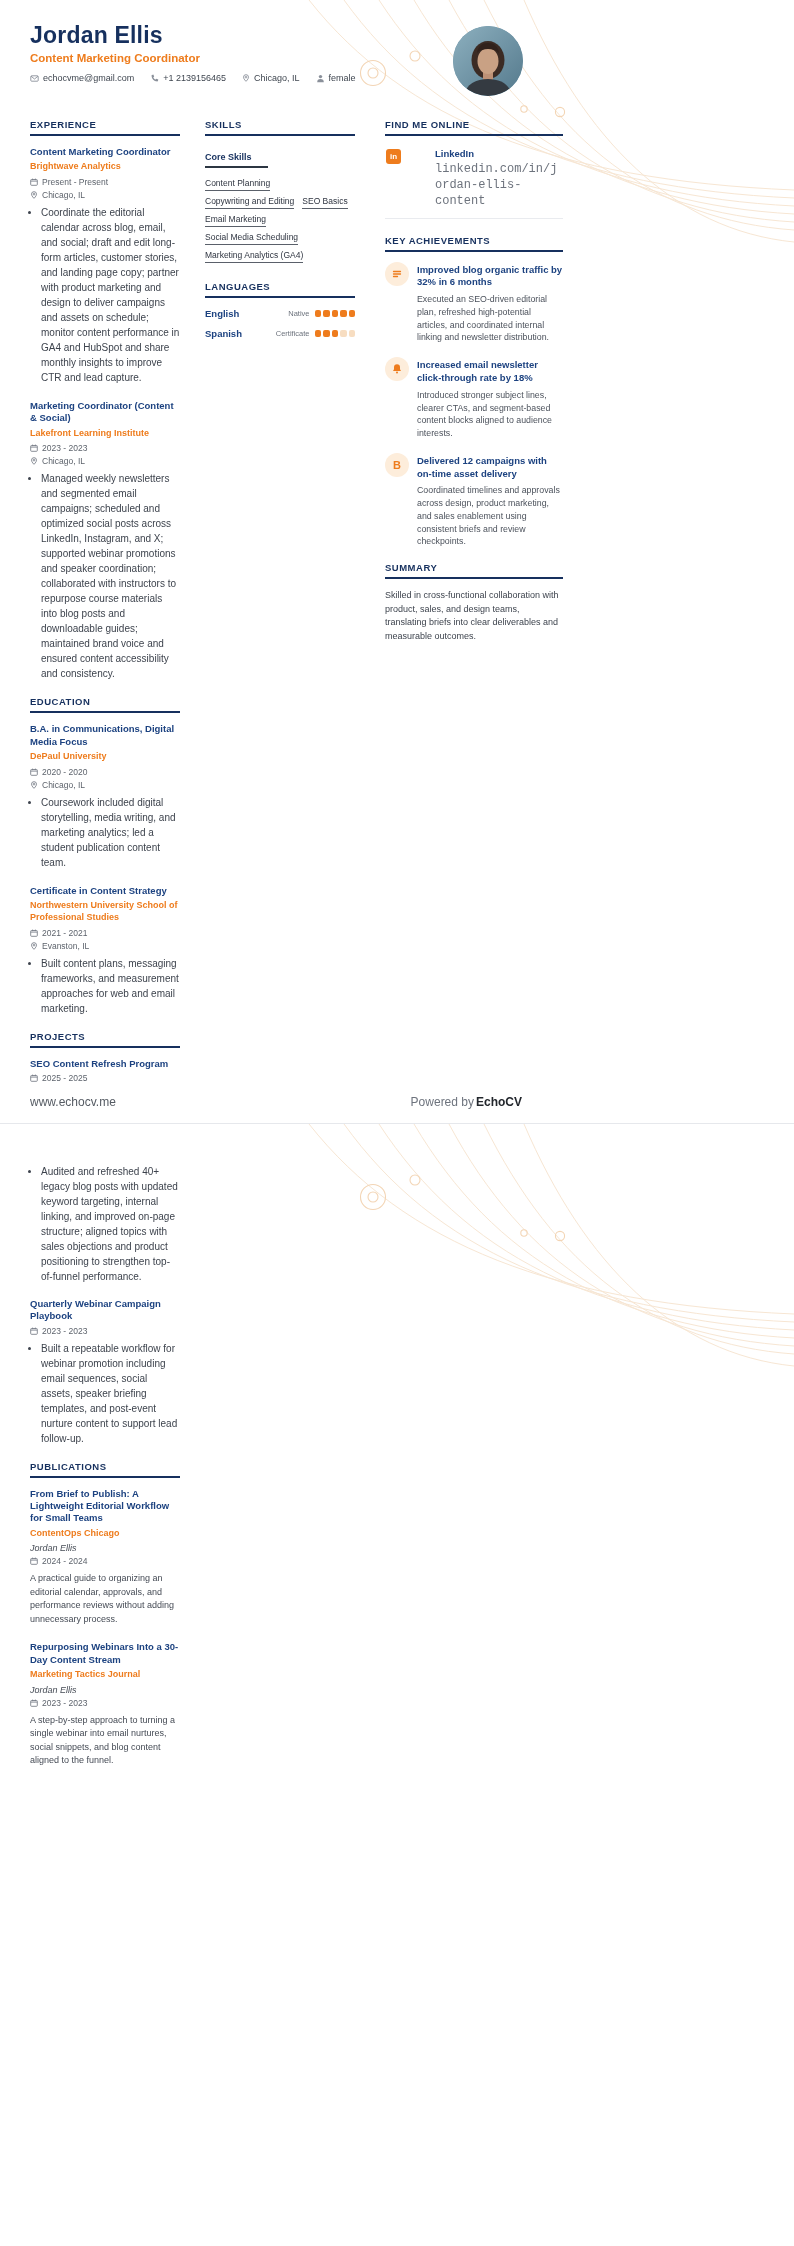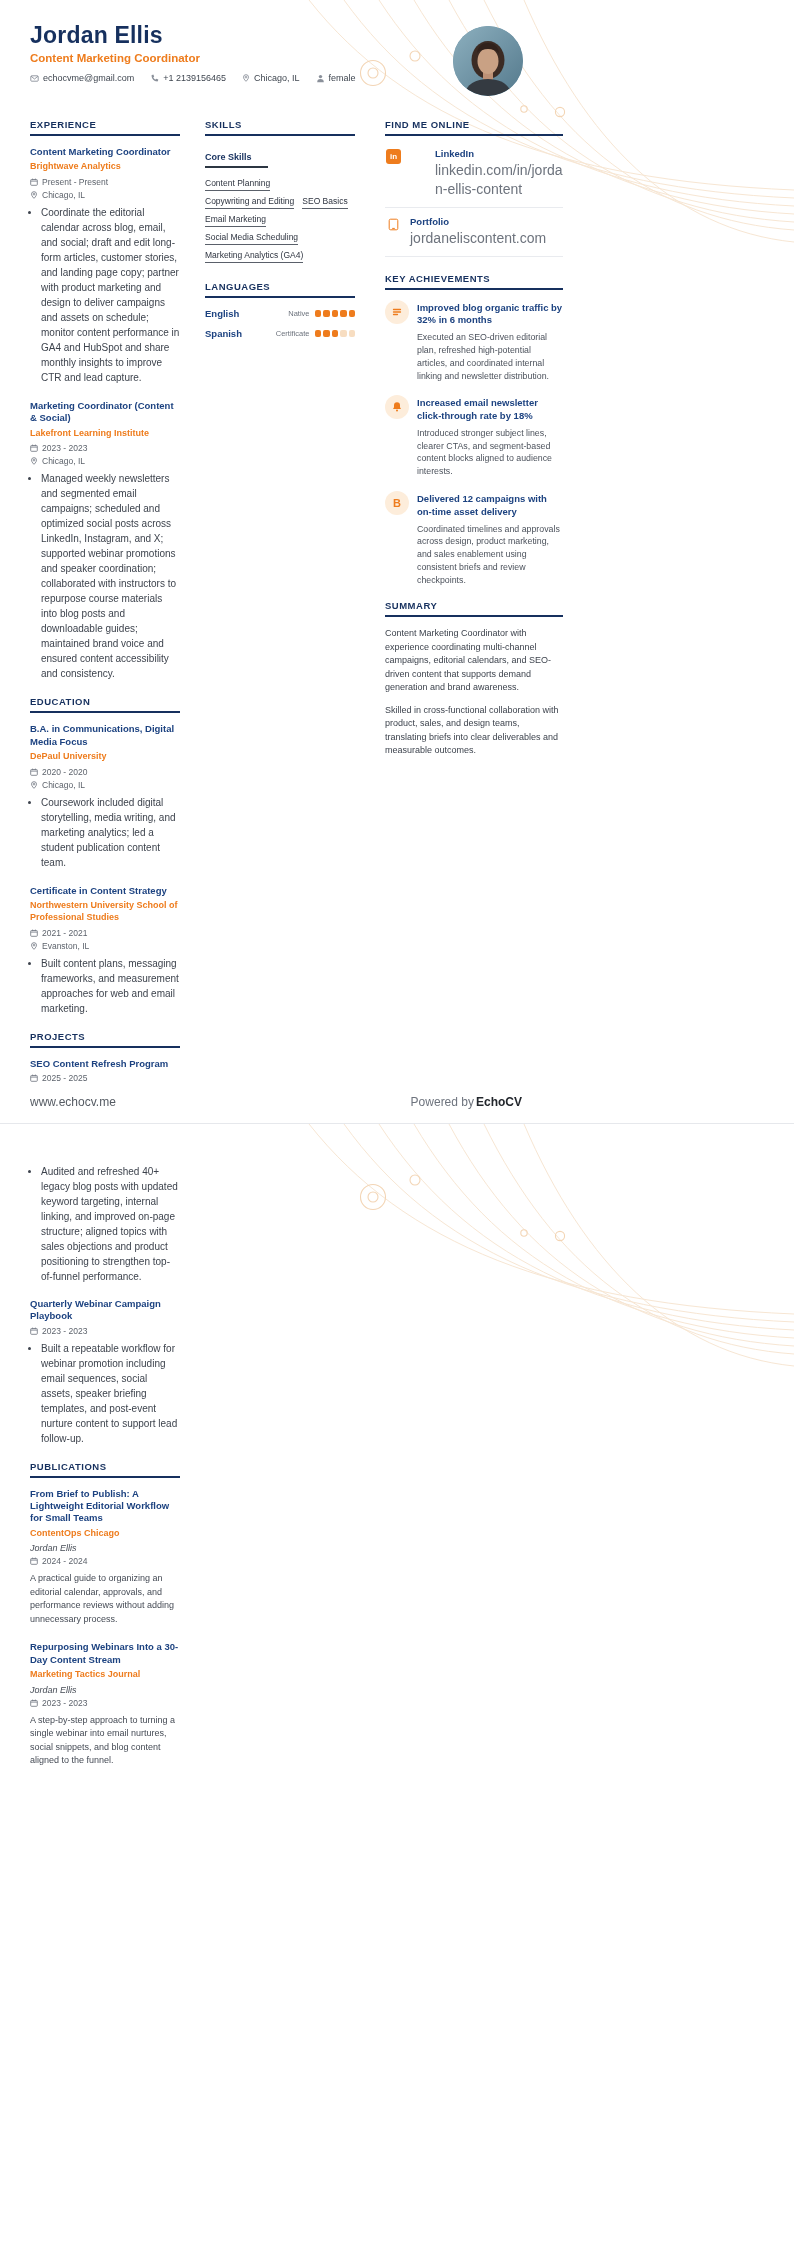--- a/index.html
+++ b/index.html
@@ -72,21 +72,21 @@
   .sq.f { background: #ee7c1d; }
 
   .fmo-item { display: flex; gap: 8px; padding: 8px 0; border-bottom: 1px solid #e9ebef; align-items: flex-start; }
   .fmo-item:first-of-type { padding-top: 2px; gap: 33px; }
   .fmo-icon { flex: none; width: 17px; height: 17px; display: flex; align-items: center; justify-content: center; color: #ee7c1d; }
   .li-badge {
     width: 15px; height: 15px; border-radius: 3px; background: #ee7c1d; color: #fff;
     font-size: 8px; font-weight: 700; display: flex; align-items: center; justify-content: center;
   }
   .fmo-label { font-size: 9.5px; font-weight: 600; color: #1c4280; margin-bottom: 2px; }
-  .fmo-url { font-size: 14px; color: #6d737d; line-height: 1.35; word-break: break-word; }
+  .fmo-url { font-size: 12px; color: #6d737d; line-height: 1.35; word-break: break-word; font-family: Liberation Mono, monospace; }
 
   .ka-list { margin-top: 2px; }
   .ka-item { display: flex; gap: 8px; margin-bottom: 13px; }
   .ka-icon {
     flex: none; width: 24px; height: 24px; border-radius: 50%;
     background: #fdeddb; color: #ee7c1d;
     display: flex; align-items: center; justify-content: center;
     font-weight: 700; font-size: 11px;
   }
   .ka-title { font-size: 9.5px; font-weight: 600; color: #1c4280; line-height: 1.35; margin: 2px 0 4px; }
@@ -376,32 +376,20 @@
         <div class="fmo-item">
           <span class="fmo-icon">
             <span class="li-badge">in</span>
           </span>
           <span>
             <div class="fmo-label">LinkedIn</div>
             <div class="fmo-url">linkedin.com/in/jordan-ellis-content</div>
           </span>
         </div>
 
-        <div class="fmo-item">
-          <span class="fmo-icon">
-            <svg width="13" height="13" viewBox="0 0 13 13" fill="none" stroke="currentColor" stroke-width="1">
-                <rect x="2.2" y="1.2" width="8.6" height="10.6" rx="1.4"></rect>
-                <path d="M5.2 10.4h2.6"></path>
-              </svg>
-          </span>
-          <span>
-            <div class="fmo-label">Portfolio</div>
-            <div class="fmo-url">jordaneliscontent.com</div>
-          </span>
-        </div>
       </section>
 
       <section class="block" style="margin-top:16px;">
         <h2 class="sec">KEY ACHIEVEMENTS</h2>
         <div class="ka-list">
 
           <div class="ka-item">
             <span class="ka-icon">
               <svg width="12" height="12" viewBox="0 0 12 12" fill="none" stroke="currentColor" stroke-width="1.3" stroke-linecap="round">
                   <path d="M2.5 3.5h7M2.5 6h7M2.5 8.5h4"></path>
@@ -431,21 +419,20 @@
             <span>
               <div class="ka-title">Delivered 12 campaigns with on-time asset delivery</div>
               <div class="ka-desc">Coordinated timelines and approvals across design, product marketing, and sales enablement using consistent briefs and review checkpoints.</div>
             </span>
           </div>
         </div>
       </section>
 
       <section class="block summary" style="margin-top:4px;">
         <h2 class="sec">SUMMARY</h2>
-        <p>Content Marketing Coordinator with experience coordinating multi-channel campaigns, editorial calendars, and SEO-driven content that supports demand generation and brand awareness.</p>
         <p>Skilled in cross-functional collaboration with product, sales, and design teams, translating briefs into clear deliverables and measurable outcomes.</p>
       </section>
     </div>
   </div>
 
   <footer class="pfoot">
     <span>www.echocv.me</span>
     <span class="pow"><span>Powered by</span><b>EchoCV</b></span>
   </footer>
 </section>

